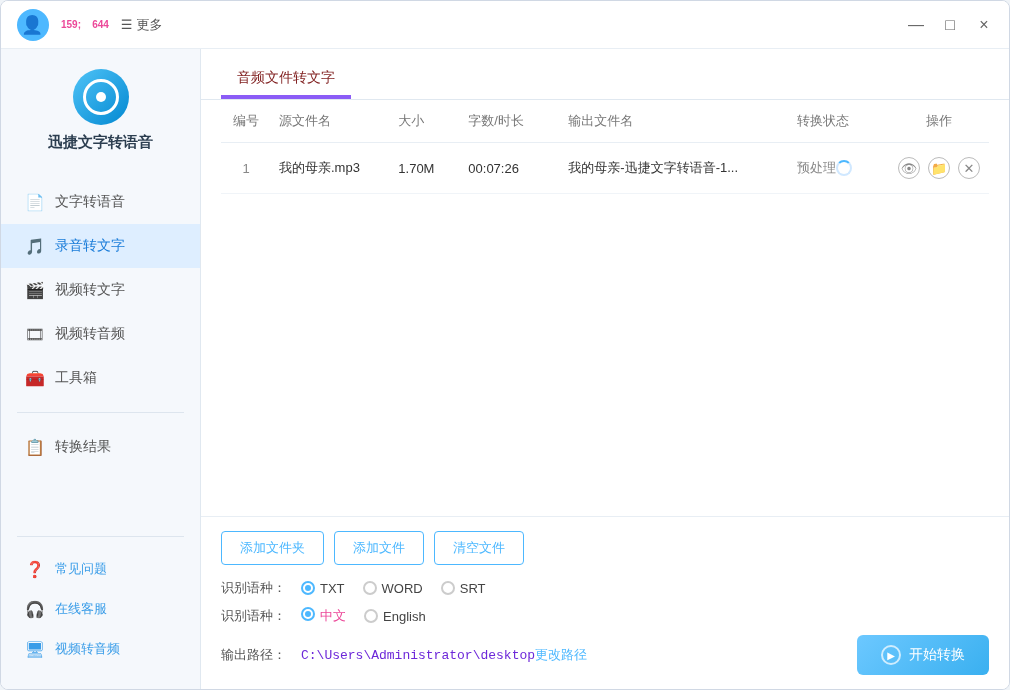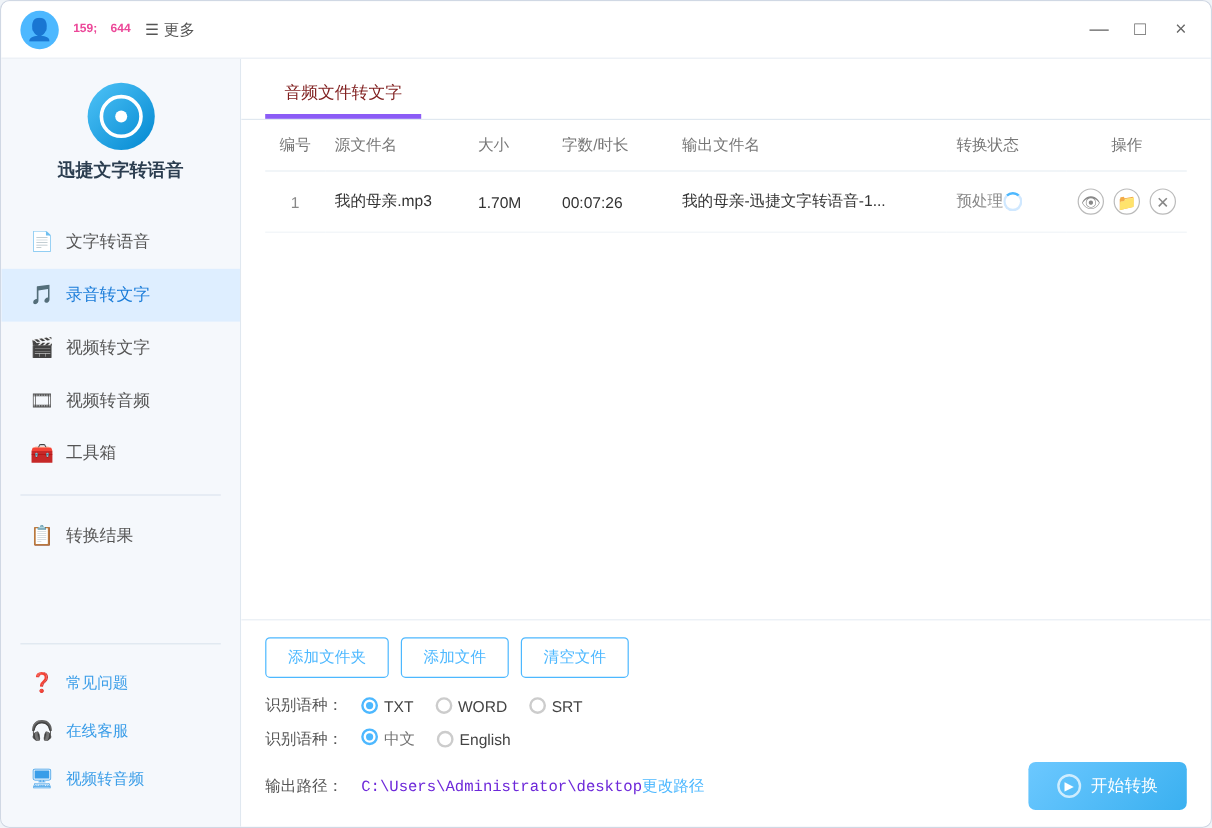--- a/index.html
+++ b/index.html
@@ -311,21 +311,21 @@
     .radio-dot.selected {
       border-color: #4db8ff;
     }
     .radio-dot.selected::after {
       content: '';
       width: 6px;
       height: 6px;
       border-radius: 50%;
       background: #4db8ff;
     }
-    .lang-selected { color: #737373; }
+    .lang-selected { color: #ec4899; }
     .path-row {
       display: flex;
       align-items: center;
       gap: 0;
       font-family: Liberation Mono, monospace;
     }
     .path-label {
       color: #555;
       font-size: 13px;
       width: 80px;

